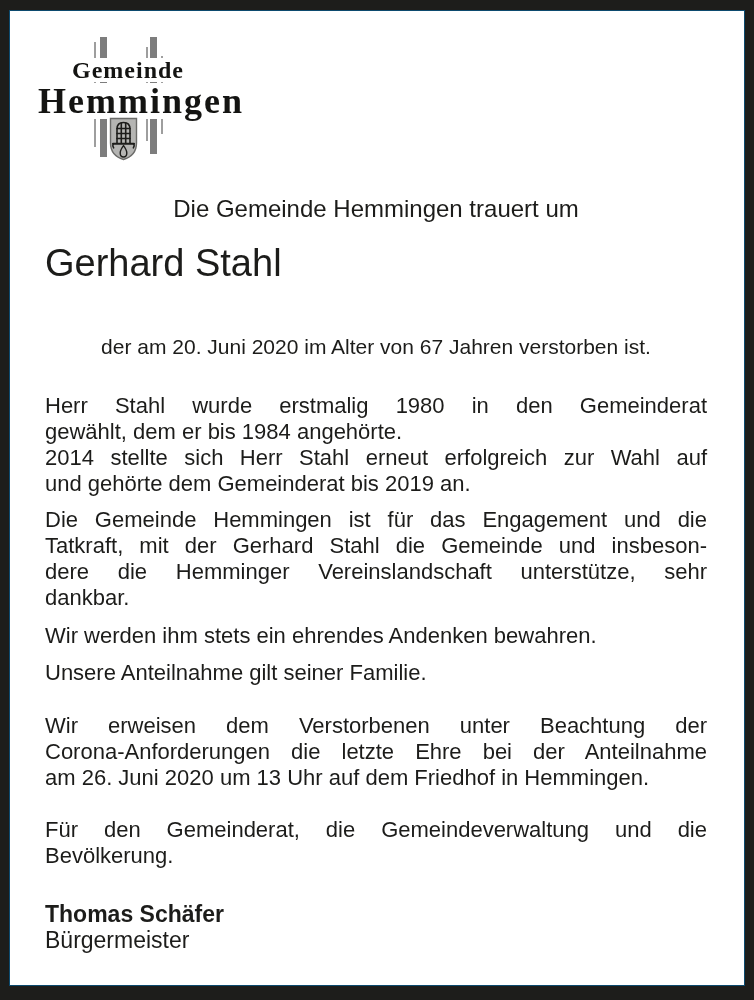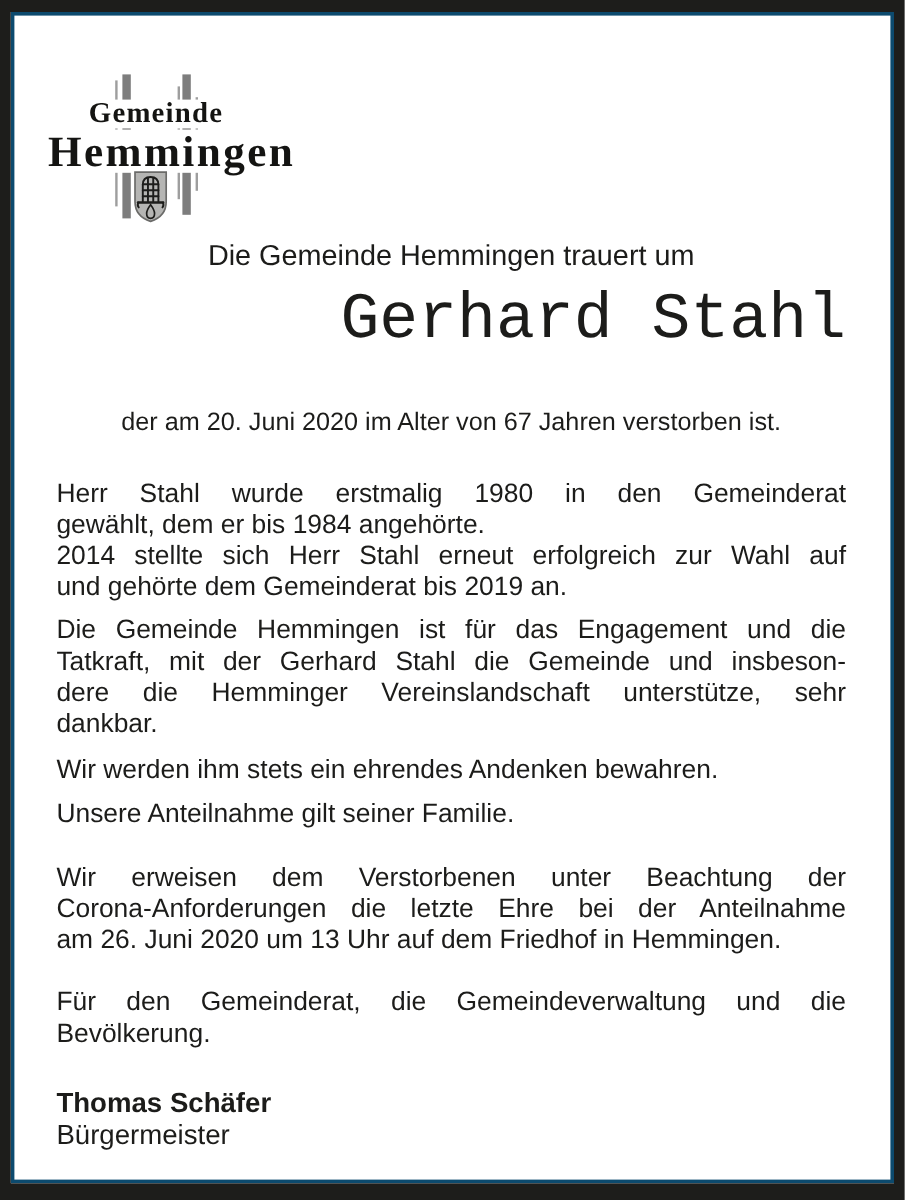--- a/index.html
+++ b/index.html
@@ -10,22 +10,22 @@
     background:#ffffff;
     border:solid #1d1d1b;
     border-width:10px 9px 14px 9px;
     font-family:"Liberation Sans","DejaVu Sans",sans-serif;
     color:#1c1c1a;
     overflow:hidden;
   }
   .inner{
     box-sizing:border-box;
     width:100%;height:100%;
-    border:3px solid #0c4a6e;
-    padding:42px 37px 0 35px;
+    border:1px solid #0c4a6e;
+    padding:19px 37px 0 35px;
     overflow:hidden;
   }
   
   .logo{position:relative;height:134px;width:240px;}
   .logo .bar{position:absolute;background:#7d7d7d;width:7px;}
   .logo .thin{position:absolute;background:#9e9e9e;width:2px;}
   .bar-l      {left:55px; top:7px;  height:120px;}
   .thin-l     {left:49px; top:12px; height:105px;}
   .bar-r      {left:105px;top:7px;  height:117px;}
   .thin-r1    {left:101px;top:17px; height:94px;}
@@ -33,23 +33,23 @@
   .logo-word{
     position:absolute;
     font-family:"Liberation Serif","DejaVu Serif",serif;
     font-weight:bold;color:#141412;background:#ffffff;
     padding:0 2px;white-space:nowrap;z-index:2;line-height:1;
   }
   .logo-word.w1{left:25px;top:28px;font-size:24px;letter-spacing:1px;}
   .logo-word.w2{left:-9px;top:53px;font-size:36px;letter-spacing:2px;}
   .crest{position:absolute;left:64px;top:87px;z-index:2;}
   
-  .intro{margin-top:10px;text-align:center;font-size:24px;line-height:30px;}
-  .deceased{margin:8px 0 0 0;text-align:right;font-weight:400;
-            font-size:54px;line-height:62px;letter-spacing:0;font-family:Liberation Mono, monospace;}
+  .intro{margin-top:30px;text-align:center;font-size:24px;line-height:30px;}
+  .deceased{margin:8px 0 0 0;text-align:left;font-weight:400;
+            font-size:38px;line-height:62px;letter-spacing:0;}
   .subline{margin-top:40px;text-align:center;font-size:21px;line-height:26px;white-space:nowrap;}
   
   .para{font-size:22px;line-height:26px;}
   .para .jl{text-align:justify;text-align-last:justify;}
   .para .ll{text-align:left;white-space:nowrap;}
   .mt-a{margin-top:33px;} 
   .mt-b{margin-top:10px;}
   .mt-c{margin-top:12px;}
   .mt-d{margin-top:11px;}
   .mt-e{margin-top:27px;}

